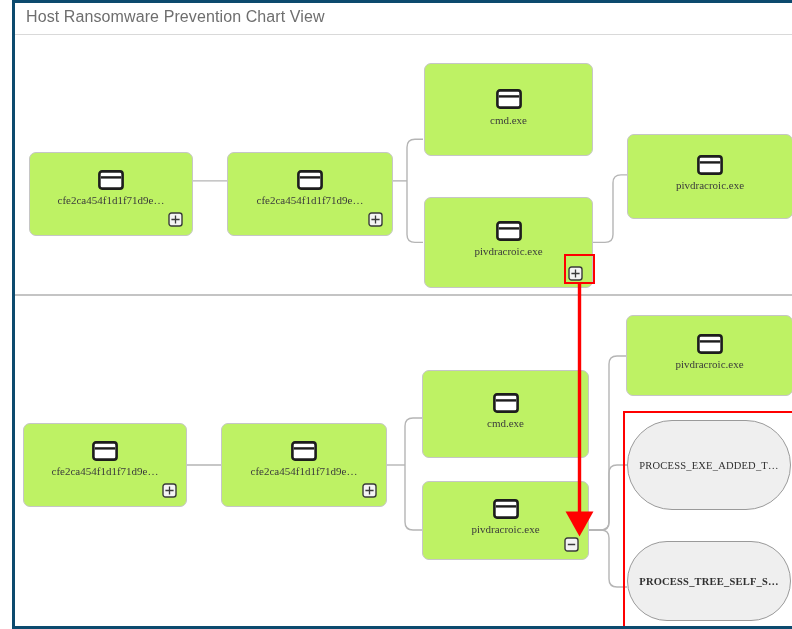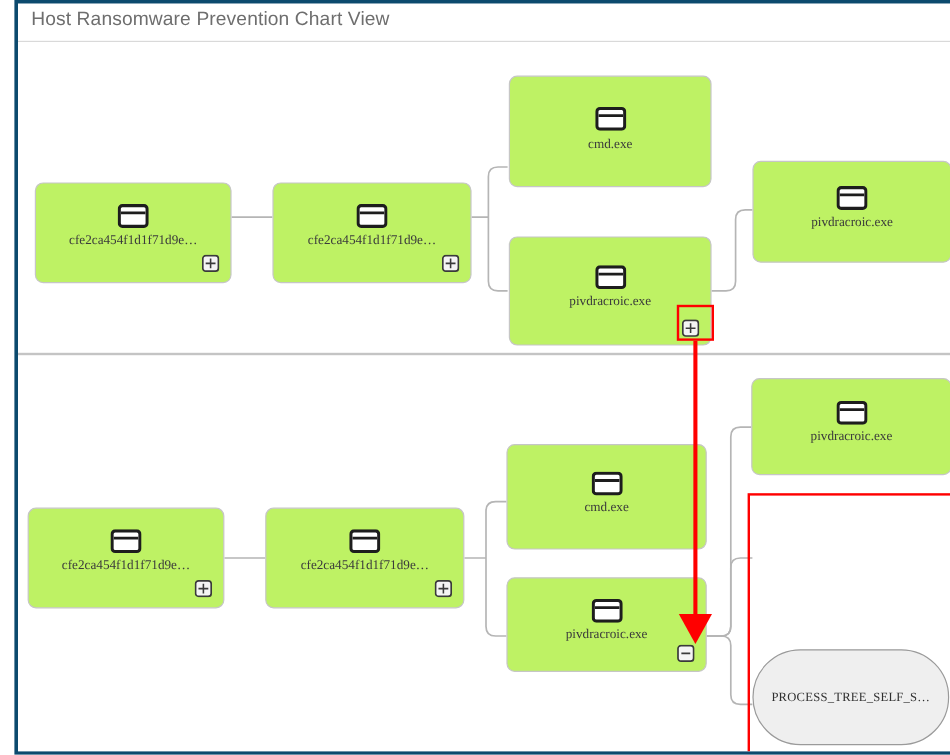--- a/index.html
+++ b/index.html
@@ -227,22 +227,25 @@
     </div>
 
     <div class="node" style="left:611px;top:17px;width:167px;height:81px;">
       <svg class="winicon" style="top:18px;" viewBox="0 0 26 20">
         <rect x="1.4" y="1.4" width="23.2" height="17.2" rx="2.6" ry="2.6" fill="#ffffff" stroke="#1d1d1d" stroke-width="2.6"></rect>
         <path d="M2.8 7.4 H23.2" stroke="#1d1d1d" stroke-width="2.4"></path>
       </svg>
       <div class="lbl" style="top:42px;">pivdracroic.exe</div>
     </div>
 
-
-    <div class="enode" style="left:612px;top:243px;width:164px;height:80px;">
+    <div class="enode" style="left:612px;top:122px;width:164px;height:90px;">
+      <span class="elbl">PROCESS_EXE_ADDED_T…</span>
+    </div>
+
+    <div class="enode" style="left:612px;top:243px;width:164px;height:80px;font-weight:bold;">
       <span class="elbl">PROCESS_TREE_SELF_S…</span>
     </div>
 
     <div class="hl-rect" style="left:608px;top:113px;width:176px;height:227px;"></div>
 
   </div>
 
   <div class="hl-rect" style="left:549px;top:251px;width:31px;height:30px;"></div>
 
   <svg class="arrow-svg" width="792" height="629" viewBox="0 0 792 629" aria-hidden="true">

